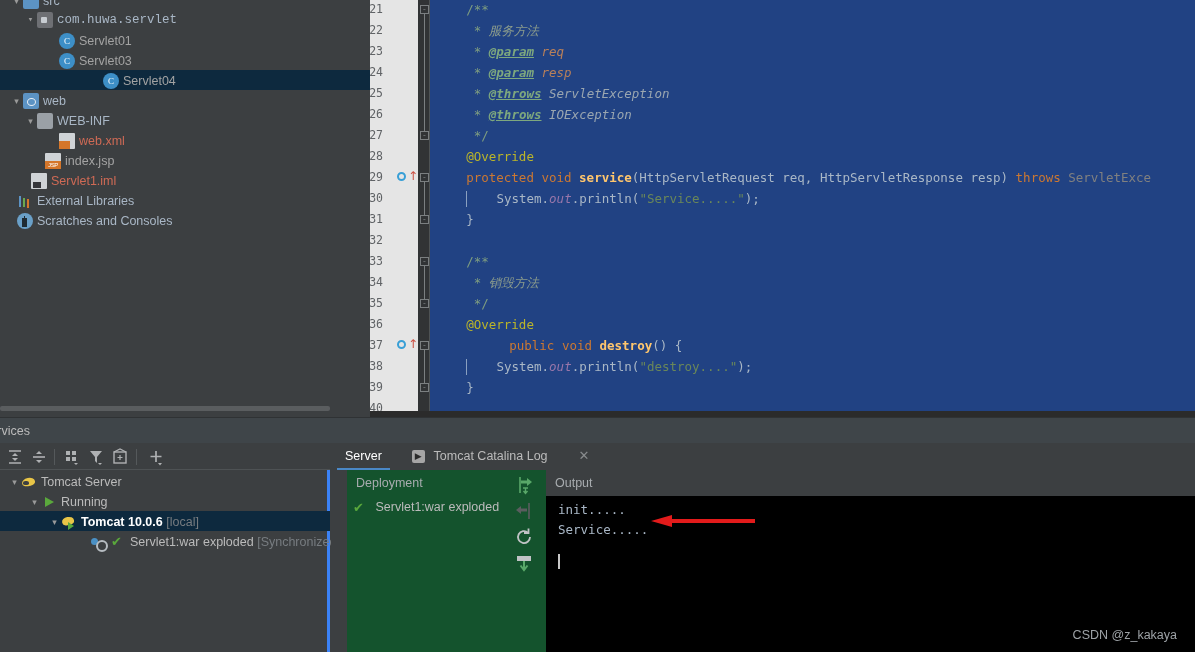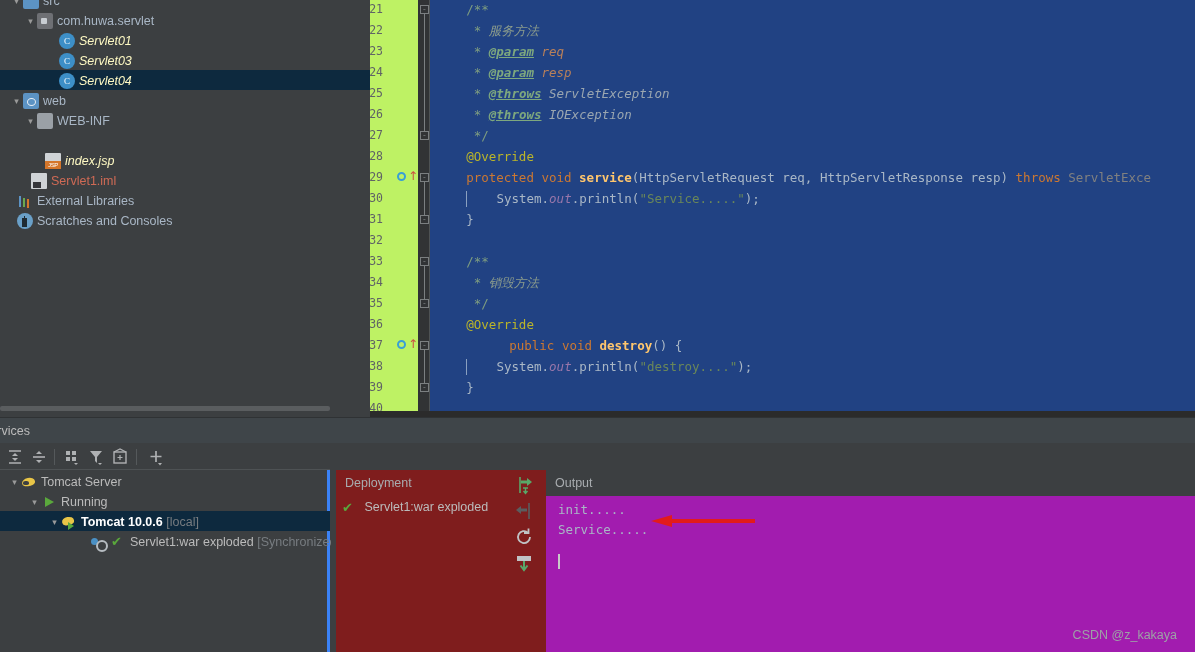--- a/index.html
+++ b/index.html
@@ -21,31 +21,31 @@
   
   #project-tree {
     position:absolute; left:0; top:0; width:370px; height:411px;
     background:#3c3f41; overflow:hidden;
   }
   .tree-row {
     position:relative; height:20px; line-height:20px;
     font-size:12.5px; color:#bbbbbb; white-space:nowrap;
     padding-left:0;
   }
-  .tree-row.selected { background:#0d293e; }
+  .tree-row.selected { background:#0d293e;padding-left:44px; }
   .tree-row .arrow {
     display:inline-block; width:13px; text-align:center;
     color:#9a9a9a; font-size:9px; vertical-align:middle;
   }
   .tree-row .ico {
     display:inline-block; width:16px; height:16px;
     vertical-align:middle; position:relative; margin-right:4px;
   }
   .tree-row .lbl { vertical-align:middle; }
-  .green-txt { color:#fef9c3;font-style:italic; }
+  .green-txt { color:#a3a3a3; }
   .red-txt { color:#cf6a55; }
   .grey-txt { color:#a9b7c6; }
 
   
   .ic-folder-blue { background:#5c93c4; border-radius:2px; }
   .ic-pkg {
     background:#6e7074; border-radius:2px;
   }
   .ic-pkg::after{content:"";position:absolute;left:4px;top:5px;width:6px;height:6px;background:#c8cdd2;border-radius:1px;}
   .ic-class {
@@ -68,21 +68,21 @@
   .ic-scratch{background:#6aa0c8;border-radius:50%;}
   .ic-scratch::after{content:"";position:absolute;left:7px;top:3px;width:1px;height:5px;background:#1f2b33;box-shadow:0 4px 0 2px #1f2b33;}
 
   
   #editor {
     position:absolute; left:370px; top:0; width:825px; height:411px;
     background:#2b2b2b; overflow:hidden;
   }
   #gutter {
     position:absolute; left:0; top:0; width:60px; height:411px;
-    background:#bef264;
+    background:#e5e5e5;
   }
   #fold-strip {
     position:absolute; left:48px; top:0; width:12px; height:411px;
     background:#313335; border-right:1px solid #4e5254;
   }
   .ln {
     position:absolute; right:47px; width:30px; text-align:right;
     font-family:"DejaVu Sans Mono", monospace; font-size:11.5px;
     color:#606366; line-height:21px; height:21px;
   }
@@ -200,42 +200,42 @@
     font-size:12.5px; color:#bbbbbb; padding:0 8px; cursor:pointer;
   }
   .svc-tab.active { color:#ffffff; border-bottom:2px solid #4a88c7; }
   .tab-close { position:absolute; font-size:13px; color:#888b8d; cursor:pointer; line-height:26px;}
   .tab-runico{
     position:absolute; width:13px; height:13px; top:7px;
     background:#a6a6a6; border-radius:2px; color:#2b2b2b;
     font-size:9px; line-height:13px; text-align:center;
   }
   #deploy-panel {
-    position:absolute; left:5px; top:27px; width:214px; height:182px;
-    background:#7f1d1d; border-right:1px solid #2f3234;
+    position:absolute; left:16px; top:27px; width:214px; height:182px;
+    background:#14532d; border-right:1px solid #2f3234;
   }
   .panel-hdr {
     height:26px; line-height:26px; font-size:12.5px; color:#a8acaf;
     padding-left:9px;
   }
   #deploy-item {
     position:relative; height:22px; line-height:22px; font-size:12.5px;
     color:#bbbbbb; padding-left:6px;
   }
   #deploy-actions {
     position:absolute; left:174px; top:27px; width:38px; height:182px;
   }
   .dact { position:absolute; left:8px; width:22px; height:22px; cursor:pointer; }
   #output-panel {
     position:absolute; left:215px; top:27px; width:649px; height:182px;
     background:#3c3f41;
   }
   #output-console {
     position:absolute; left:0; top:26px; width:649px; height:156px;
-    background:#a21caf;
+    background:#000000;
   }
   .out-line {
     position:absolute; left:12px;
     font-family:"DejaVu Sans Mono", monospace; font-size:12.5px;
     color:#a9b7c6; white-space:pre; line-height:20px;
   }
   #out-caret { position:absolute; left:12px; top:58px; width:2px; height:15px; background:#c8c8c8; }
 
   
   #annot-arrow { position:absolute; left:650px; top:512px; width:105px; height:18px; }
@@ -252,26 +252,27 @@
 </style>
 </head>
 <body>
 
 <div id="app">
 
   <div id="top-area">
 
     <div id="project-tree">
         <div class="tree-row" style="position: absolute; left: 0px; right: 0px; top: -10px;"><span style="display: inline-block; width: 10px;"></span><span class="arrow">▾</span><span class="ico ic-folder-blue"></span><span class="lbl grey-txt">src</span></div>
-        <div class="tree-row" style="position: absolute; left: 0px; right: 0px; top: 10px;"><span style="display: inline-block; width: 24px;"></span><span class="arrow">▾</span><span class="ico ic-pkg"></span><span class="lbl grey-txt">com.huwa.servlet</span></div>
+        <div class="tree-row" style="position: absolute; left: 0px; right: 0px; top: 10px; font-family: Liberation Mono, monospace;"><span style="display: inline-block; width: 24px;"></span><span class="arrow">▾</span><span class="ico ic-pkg"></span><span class="lbl grey-txt">com.huwa.servlet</span></div>
         <div class="tree-row" style="position: absolute; left: 0px; right: 0px; top: 30px;"><span style="display: inline-block; width: 46px;"></span><span class="arrow"></span><span class="ico ic-class">C</span><span class="lbl green-txt">Servlet01</span></div>
         <div class="tree-row" style="position: absolute; left: 0px; right: 9px; top: 50px;"><span style="display: inline-block; width: 46px;"></span><span class="arrow"></span><span class="ico ic-class">C</span><span class="lbl green-txt">Servlet03</span></div>
         <div class="tree-row selected" style="position: absolute; left: 0px; right: 0px; top: 70px;"><span style="display: inline-block; width: 46px;"></span><span class="arrow"></span><span class="ico ic-class">C</span><span class="lbl green-txt">Servlet04</span></div>
         <div class="tree-row" style="position: absolute; left: 0px; right: 0px; top: 110px;"><span style="display: inline-block; width: 24px;"></span><span class="arrow">▾</span><span class="ico ic-folder-plain"></span><span class="lbl grey-txt">WEB-INF</span></div>
         <div class="tree-row" style="position: absolute; left: 0px; right: 0px; top: 90px;"><span style="display: inline-block; width: 10px;"></span><span class="arrow">▾</span><span class="ico ic-webfolder"></span><span class="lbl grey-txt">web</span></div>
+        <div class="tree-row" style="position: absolute; left: 0px; right: 0px; top: 130px;"><span style="display: inline-block; width: 46px;"></span><span class="arrow"></span><span class="ico ic-xml"></span><span class="lbl red-txt">web.xml</span></div>
         <div class="tree-row" style="position: absolute; left: 0px; right: 0px; top: 150px;"><span style="display: inline-block; width: 32px;"></span><span class="arrow"></span><span class="ico ic-jsp"></span><span class="lbl green-txt">index.jsp</span></div>
         <div class="tree-row" style="position: absolute; left: 0px; right: 0px; top: 170px;"><span style="display: inline-block; width: 18px;"></span><span class="arrow"></span><span class="ico ic-iml"></span><span class="lbl red-txt">Servlet1.iml</span></div>
         <div class="tree-row" style="position: absolute; left: 0px; right: 0px; top: 190px;"><span style="display: inline-block; width: 4px;"></span><span class="arrow"></span><span class="ico ic-lib"><i></i></span><span class="lbl grey-txt">External Libraries</span></div>
         <div class="tree-row" style="position: absolute; left: 0px; right: 0px; top: 210px;"><span style="display: inline-block; width: 4px;"></span><span class="arrow"></span><span class="ico ic-scratch"></span><span class="lbl grey-txt">Scratches and Consoles</span></div>
       </div>
     <div id="tree-scroll"></div>
     <div id="tree-bottom-line"></div>
 
     <div id="editor">
       <div id="code-area">
@@ -395,20 +396,26 @@
       </div>
       <div id="svc-tree" style="position:absolute;left:0;top:28px;width:330px;">
           <div class="svc-row"><span style="display: inline-block; width: 8px;"></span><span class="svc-arrow">▾</span><span class="svc-ico ic-tomcat"></span><span class="svc-lbl">Tomcat Server</span></div>
           <div class="svc-row"><span style="display: inline-block; width: 28px;"></span><span class="svc-arrow">▾</span><span class="svc-ico ic-play"></span><span class="svc-lbl">Running</span></div>
           <div class="svc-row selected"><span style="display: inline-block; width: 48px;"></span><span class="svc-arrow">▾</span><span class="svc-ico ic-tomcat-run"></span><span class="svc-lbl" style="font-weight: bold; color: rgb(255, 255, 255);">Tomcat 10.0.6</span><span class="svc-lbl dim"> [local]</span></div>
           <div class="svc-row"><span style="display: inline-block; width: 78px;"></span><span class="svc-arrow"></span><span class="svc-ico ic-artifact"></span><span class="svc-ico ic-check" style="width: 15px;"></span><span class="svc-lbl">Servlet1:war exploded</span><span class="svc-lbl dim"> [Synchronized]</span></div>
         </div>
     </div>
 
     <div id="svc-right">
+      <div id="svc-tabs">
+          <div class="svc-tab active" style="left: 6px;">Server</div>
+          <div class="tab-runico" style="left: 80.6px;">▶</div>
+          <div class="svc-tab" style="left: 94.6px;">Tomcat Catalina Log</div>
+          <div class="tab-close" style="left: 247.5px;">✕</div>
+        </div>
 
       <div id="deploy-panel">
         <div class="panel-hdr">Deployment</div>
         <div id="deploy-item">
           <span class="svc-ico ic-check" style="width:15px;"></span>
           <span>Servlet1:war exploded</span>
         </div>
       </div>
 
       <div id="deploy-actions">

